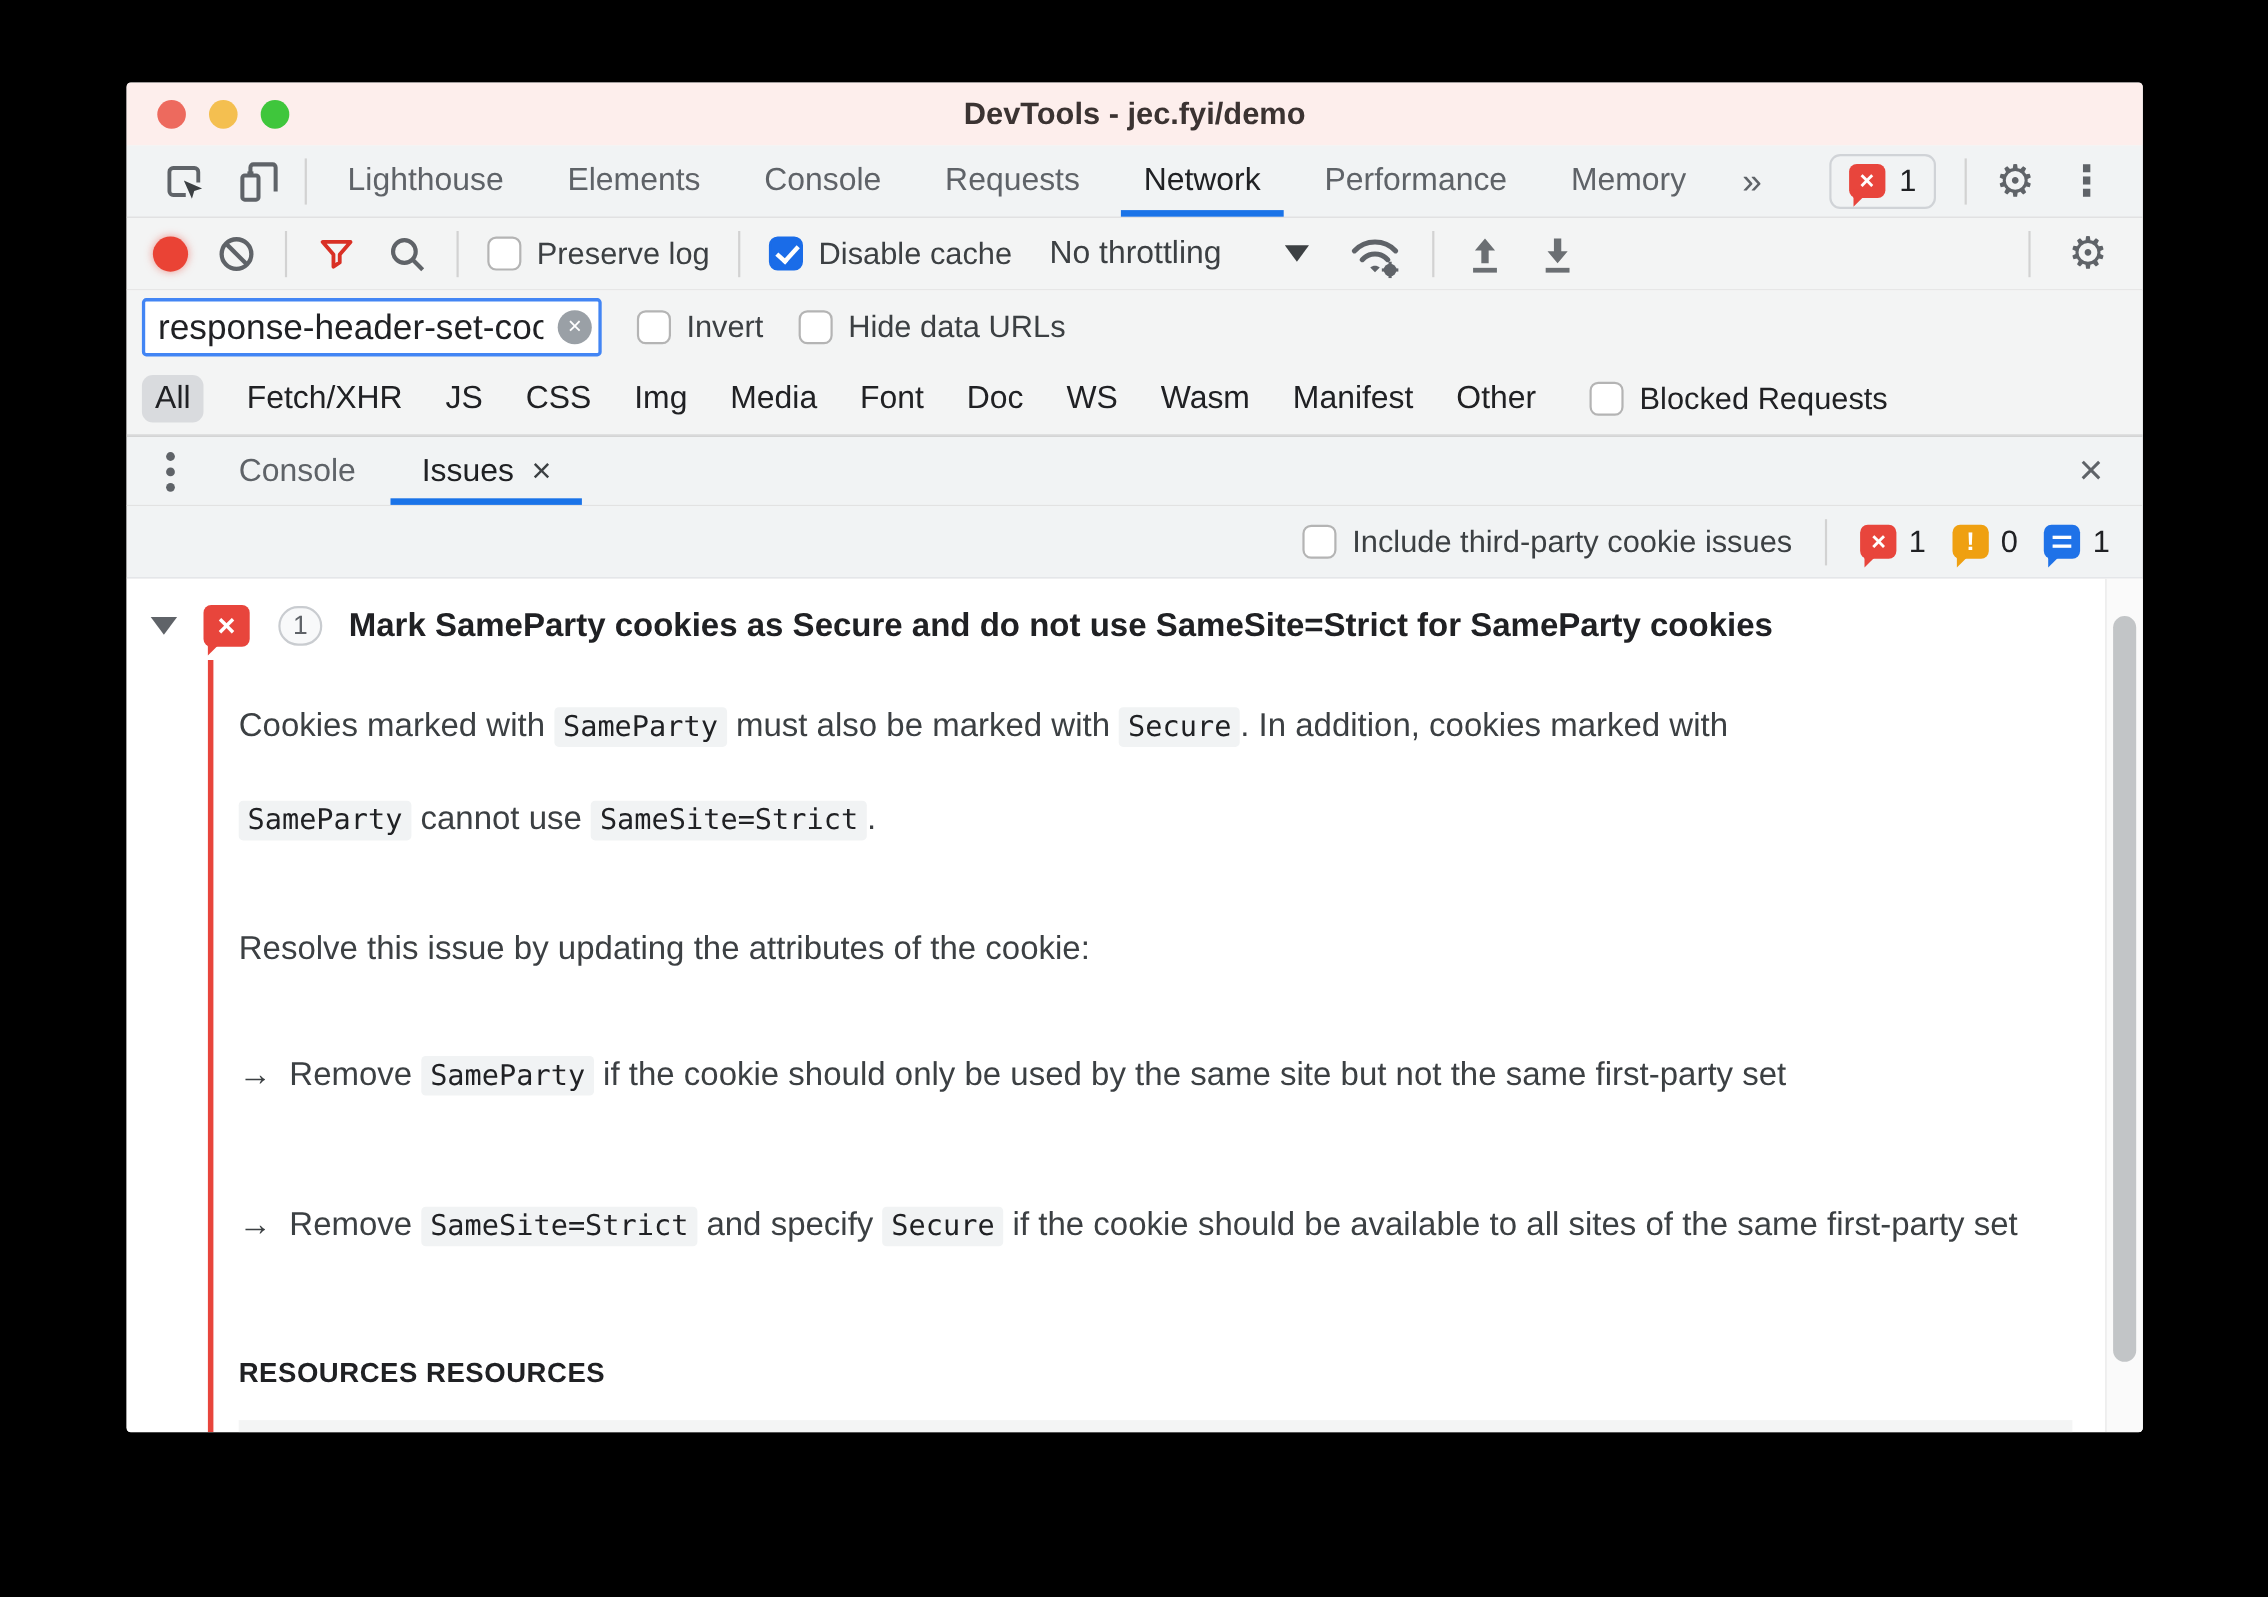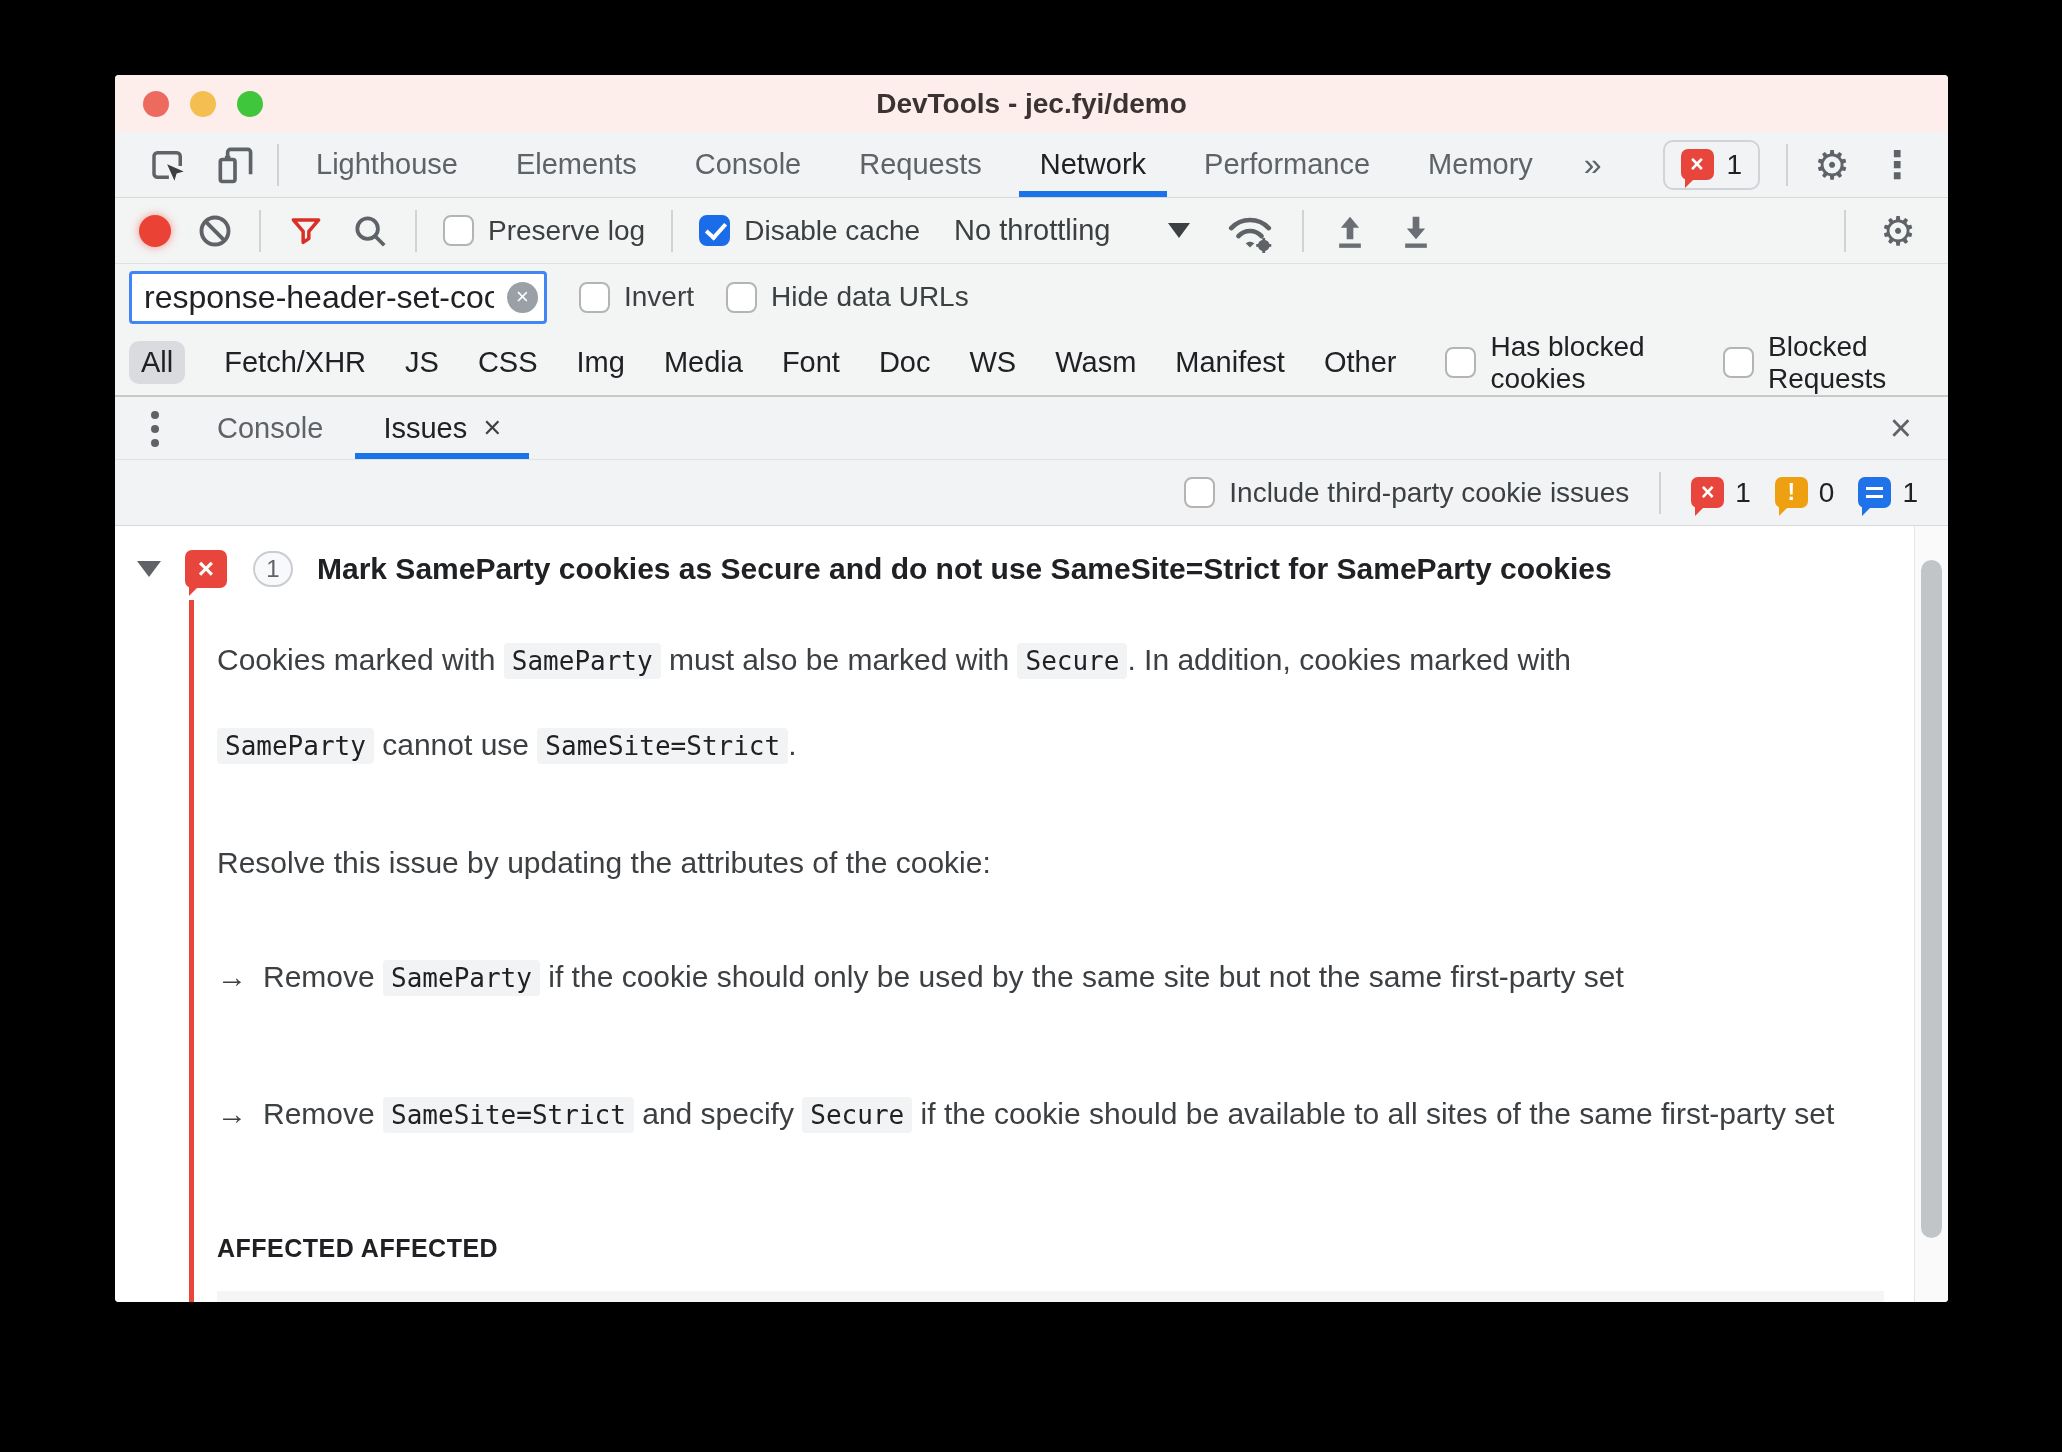--- a/index.html
+++ b/index.html
@@ -255,24 +255,20 @@
     <span class="res-item">Img</span>
     <span class="res-item">Media</span>
     <span class="res-item">Font</span>
     <span class="res-item">Doc</span>
     <span class="res-item">WS</span>
     <span class="res-item">Wasm</span>
     <span class="res-item">Manifest</span>
     <span class="res-item">Other</span>
     <div class="cb-group">
       <span class="cb"></span>
-      <span class="cb-label" style="color:#202124">Has blocked cookies</span>
-    </div>
-    <div class="cb-group">
-      <span class="cb"></span>
       <span class="cb-label" style="color:#202124">Blocked Requests</span>
     </div>
   </div>
 
   <div class="drawer-tabs">
     <span class="kebab-dots"></span>
     <div class="dtab">
       <span>Console</span>
     </div>
     <div class="dtab active">
@@ -318,21 +314,21 @@
 
     <div class="issue-body">
       <div class="p-intro"><span>Cookies marked with </span><span class="code">SameParty</span><span> must also be marked with </span><span class="code">Secure</span><span>. In addition, cookies marked with </span><span class="code">SameParty</span><span> cannot use </span><span class="code">SameSite=Strict</span><span>.</span></div>
       <div class="p-resolve">Resolve this issue by updating the attributes of the cookie:</div>
       <div class="bullet">
         <span class="marker">→</span><span><span>Remove </span><span class="code">SameParty</span><span> if the cookie should only be used by the same site but not the same first-party set</span></span>
       </div>
       <div class="bullet">
         <span class="marker">→</span><span><span>Remove </span><span class="code">SameSite=Strict</span><span> and specify </span><span class="code">Secure</span><span> if the cookie should be available to all sites of the same first-party set</span></span>
       </div>
-      <div class="affected-heading">AFFECTED AFFECTED</div>
+      <div class="affected-heading">RESOURCES RESOURCES</div>
       <div class="affected-box">
         
         
       </div>
     </div>
 
     <div class="scroll-track">
       <div class="scroll-thumb"></div>
     </div>
   </div>

